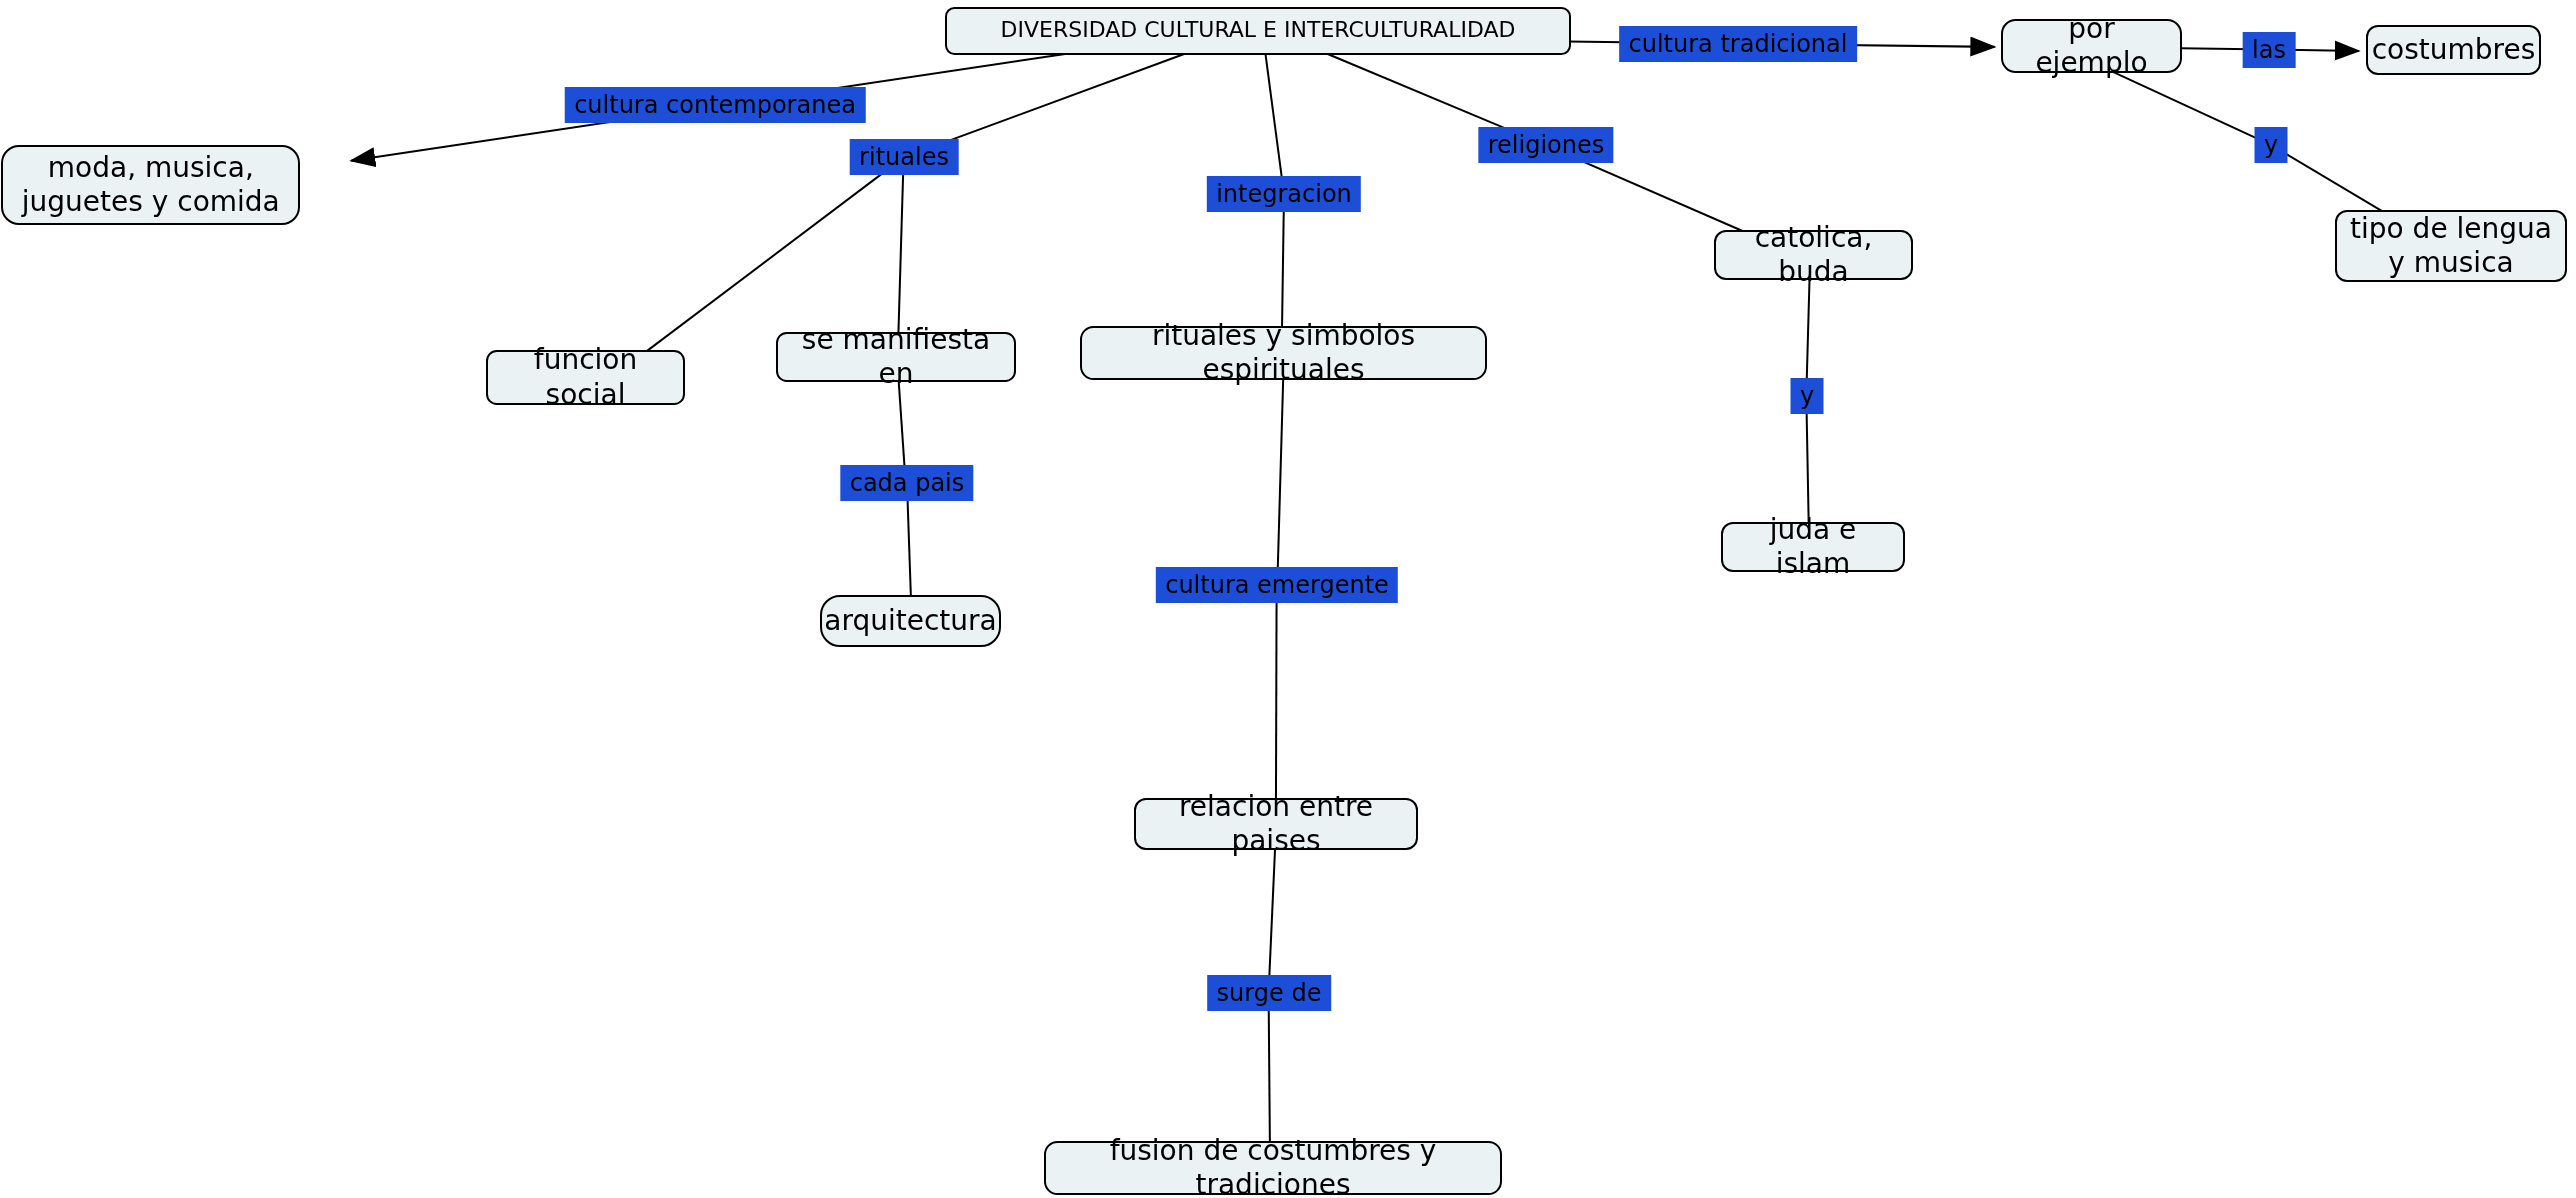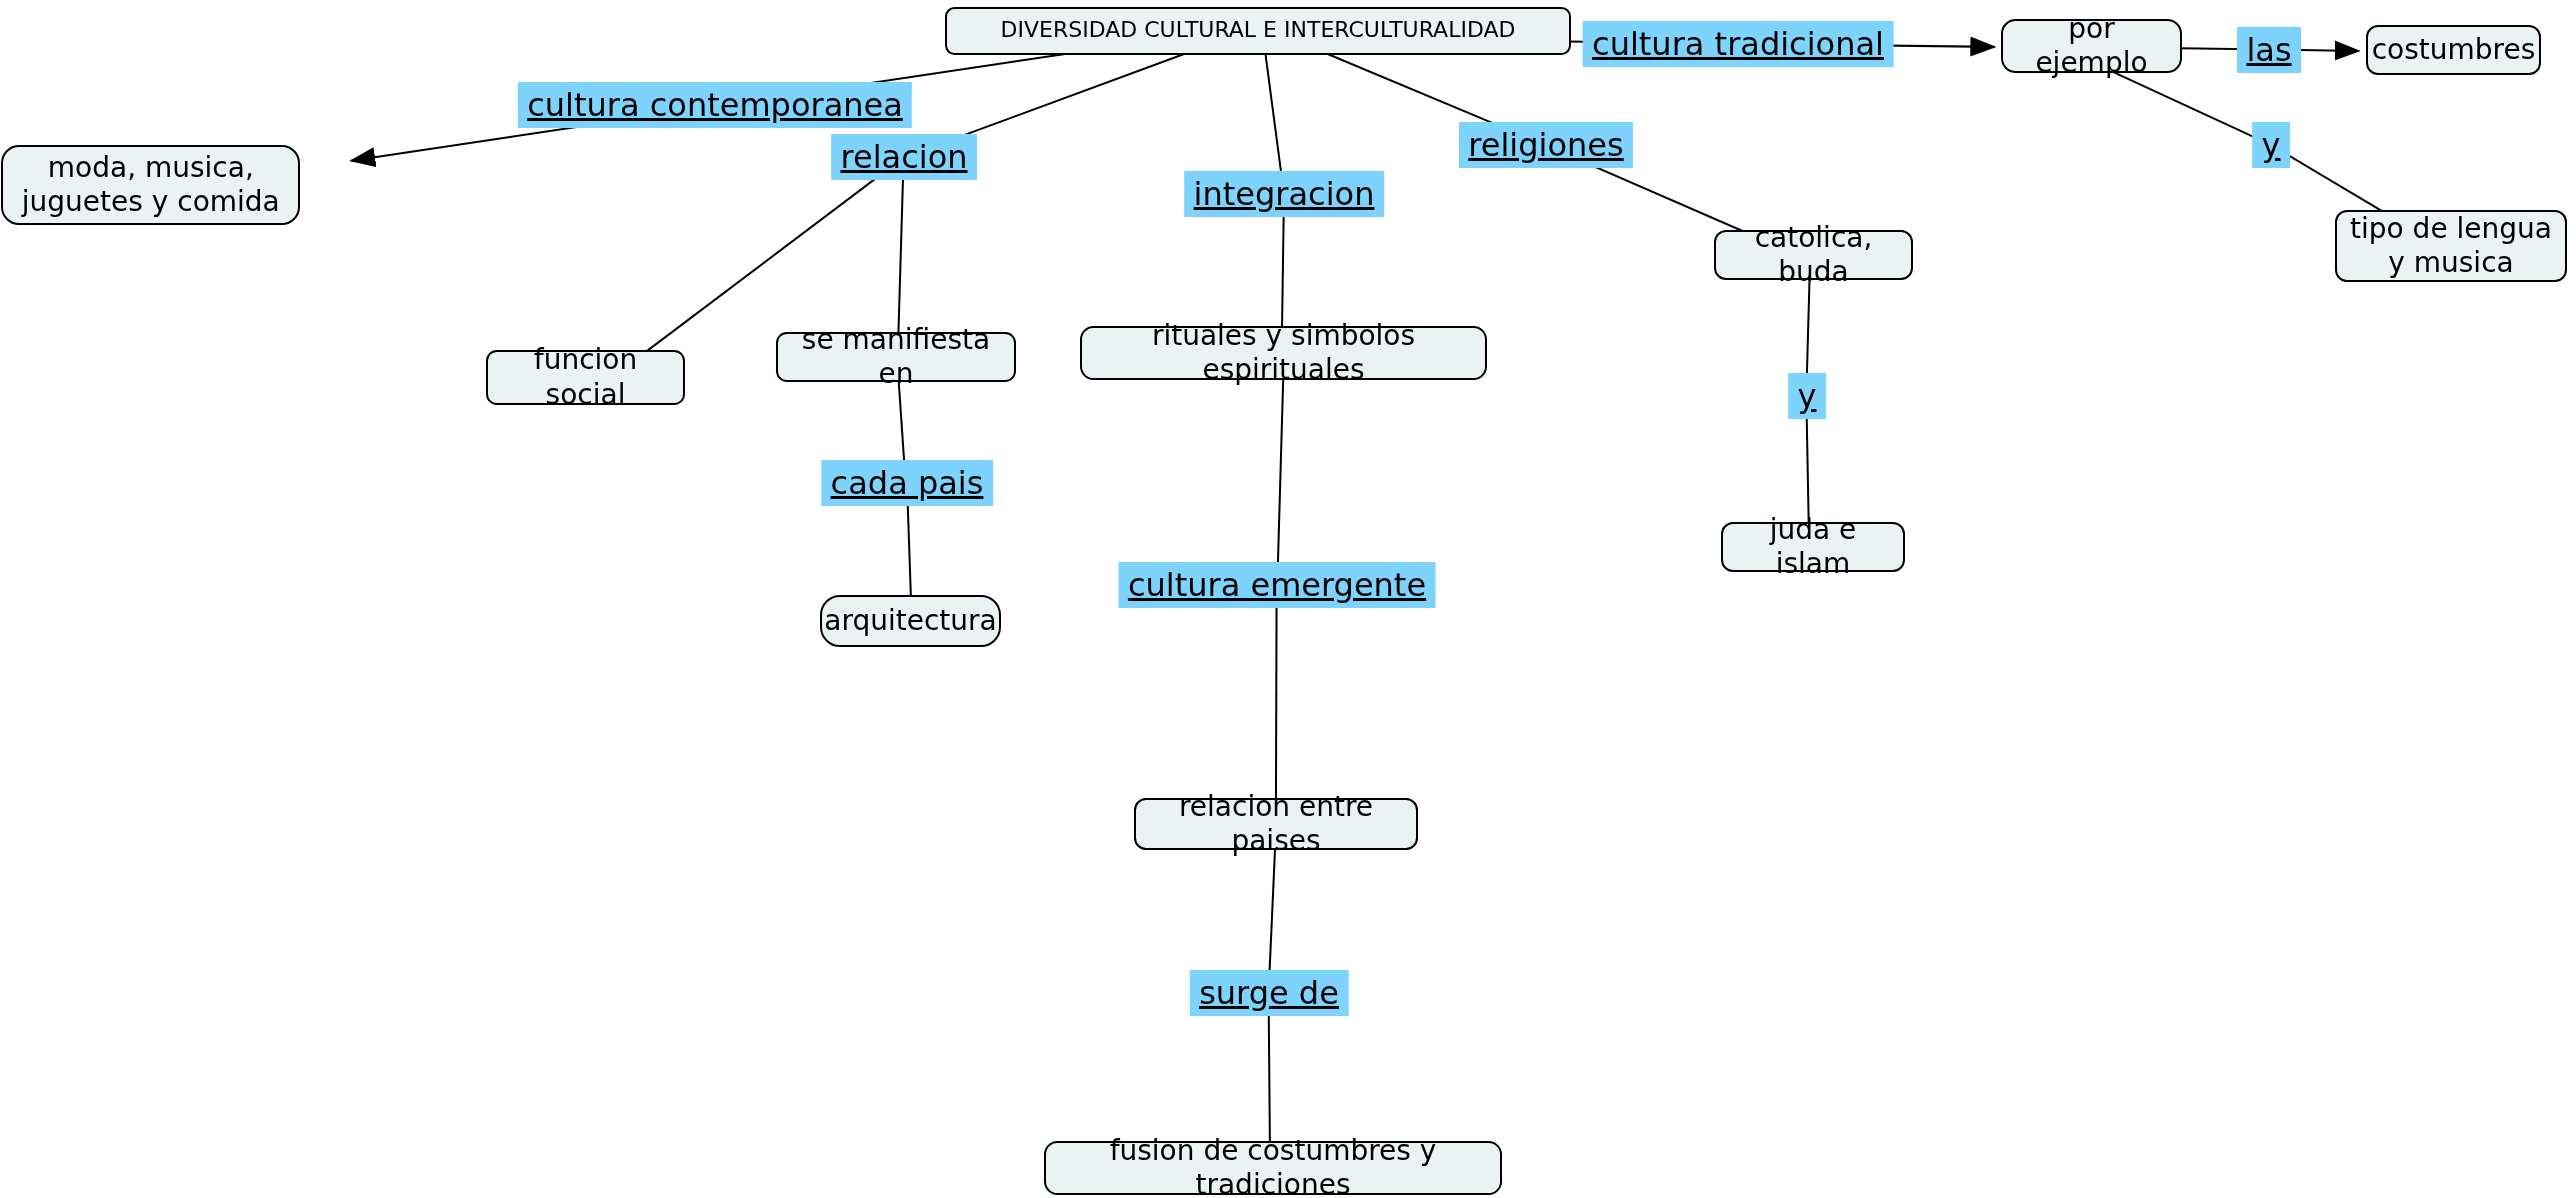--- a/index.html
+++ b/index.html
@@ -8,22 +8,22 @@
     font-family:"DejaVu Sans","Liberation Sans",sans-serif;color:#000;overflow:hidden;
   }
   .edges{position:absolute;left:0;top:0;}
   .edges line{stroke:#000000;stroke-width:3;}
   .node{
     position:absolute;box-sizing:border-box;display:flex;align-items:center;justify-content:center;
     text-align:center;background:#ebf2f4;border:2.7px solid #000000;font-size:28px;line-height:1.22;
     padding:2.7px 9.4px;
   }
   .edge-label{
-    position:absolute;transform:translate(-50%,-50%);background:#7dd3fc;padding:4px 9.4px;
-    font-size:32px;white-space:nowrap;z-index:5;text-decoration:underline;
+    position:absolute;transform:translate(-50%,-50%);background:#1d4ed8;padding:4px 9.4px;
+    font-size:24px;white-space:nowrap;z-index:5;
   }
   
   #n-title{left:945px;top:6.7px;width:626px;height:48px;border-radius:9.4px;font-size:22px;}
   #n-moda{left:1.3px;top:145px;width:299px;height:80px;border-radius:18px;}
   #n-funcion{left:486px;top:350px;width:199px;height:55px;border-radius:10.7px;}
   #n-semanifiesta{left:776px;top:332px;width:240px;height:50px;border-radius:10.7px;}
   #n-arquitectura{left:820px;top:595px;width:181px;height:52px;border-radius:20px;}
   #n-rituales{left:1080px;top:326px;width:407px;height:54px;border-radius:13.4px;}
   #n-relacion{left:1134px;top:798px;width:284px;height:52px;border-radius:12px;}
   #n-fusion{left:1044px;top:1141px;width:458px;height:54px;border-radius:13.4px;}
@@ -86,21 +86,21 @@
   <div class="node" id="n-relacion">relacion entre paises</div>
   <div class="node" id="n-rituales">rituales y simbolos espirituales</div>
   <div class="node" id="n-fusion">fusion de costumbres y tradiciones</div>
   <div class="node" id="n-catolica">catolica, buda</div>
   <div class="node" id="n-juda">juda e islam</div>
   <div class="node" id="n-porejemplo">por ejemplo</div>
   <div class="node" id="n-costumbres">costumbres</div>
   <div class="node" id="n-tipolengua">tipo de lengua y musica</div>
 
   <span class="edge-label" id="l-contemporanea">cultura contemporanea</span>
-  <span class="edge-label" id="l-religion">relacion</span>
+  <span class="edge-label" id="l-religion">rituales</span>
   <span class="edge-label" id="l-cadapais">cada pais</span>
   <span class="edge-label" id="l-integracion">integracion</span>
   <span class="edge-label" id="l-emergente">cultura emergente</span>
   <span class="edge-label" id="l-surgede">surge de</span>
   <span class="edge-label" id="l-religiones">religiones</span>
   <span class="edge-label" id="l-y-religiones">y</span>
   <span class="edge-label" id="l-tradicional">cultura tradicional</span>
   <span class="edge-label" id="l-las">las</span>
   <span class="edge-label" id="l-y-porejemplo">y</span>
 

